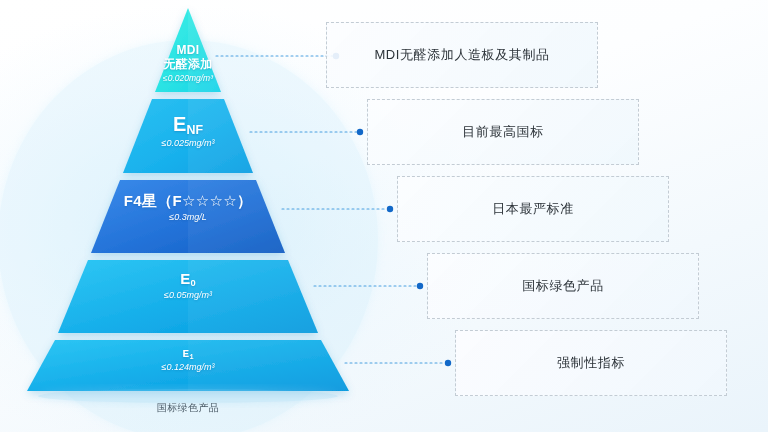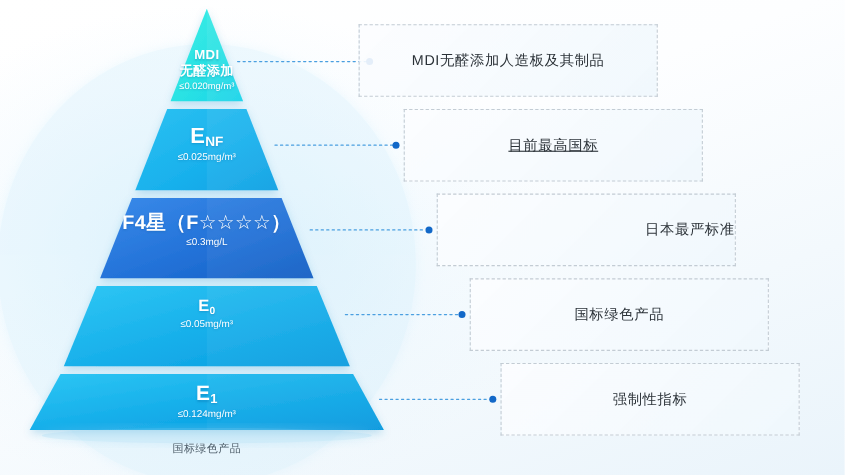--- a/index.html
+++ b/index.html
@@ -49,37 +49,38 @@
     font-size: 0.62em;
     vertical-align: -0.22em;
     font-weight: 700;
     letter-spacing: 0;
   }
   .tier-value {
     font-size: 9px;
     font-weight: 400;
     margin-top: 1px;
     white-space: nowrap;
+    font-style: italic;
   }
 
   #tier-text-0 { left: 118px; top: 44px; width: 140px; }
   #tier-text-0 .tier-title { font-size: 12px; }
   #tier-text-0 .tier-value { font-size: 8.5px; margin-top: 2px; }
 
   #tier-text-1 { left: 110px; top: 113px; width: 156px; }
   #tier-text-1 .tier-title { font-size: 20px; }
 
   #tier-text-2 { left: 88px; top: 192px; width: 200px; }
-  #tier-text-2 .tier-title { font-size: 18px; }
+  #tier-text-2 .tier-title { font-size: 15px; }
 
   #tier-text-3 { left: 88px; top: 270px; width: 200px; }
   #tier-text-3 .tier-title { font-size: 15px; }
 
   #tier-text-4 { left: 78px; top: 348px; width: 220px; }
-  #tier-text-4 .tier-title { font-size: 19px; }
+  #tier-text-4 .tier-title { font-size: 11px; font-family: Liberation Mono, monospace; }
 
   #pyramid-caption {
     position: absolute;
     left: 98px;
     top: 401px;
     width: 180px;
     text-align: center;
     font-size: 10px;
     color: #4a5a66;
     letter-spacing: 0.4px;
@@ -105,22 +106,22 @@
     justify-content: center;
     background: linear-gradient(135deg, rgba(252,253,255,0.9) 0%, rgba(240,248,253,0.92) 100%);
     color: #2b3238;
     font-size: 13px;
     letter-spacing: 0.6px;
   }
   .label-box span {
     white-space: nowrap;
   }
   #label-box-0 { left: 326px; top: 22px;  width: 272px; height: 66px; }
-  #label-box-1 { left: 367px; top: 99px;  width: 272px; height: 66px; text-decoration: underline; }
-  #label-box-2 { left: 397px; top: 176px; width: 272px; height: 66px; justify-content: flex-end; }
+  #label-box-1 { left: 367px; top: 99px;  width: 272px; height: 66px; }
+  #label-box-2 { left: 397px; top: 176px; width: 272px; height: 66px; }
   #label-box-3 { left: 427px; top: 253px; width: 272px; height: 66px; }
   #label-box-4 { left: 455px; top: 330px; width: 272px; height: 66px; }
 </style>
 </head>
 <body>
 
 <div id="stage">
 
   <svg id="pyramid-svg" viewBox="0 0 768 432">
     <defs>

